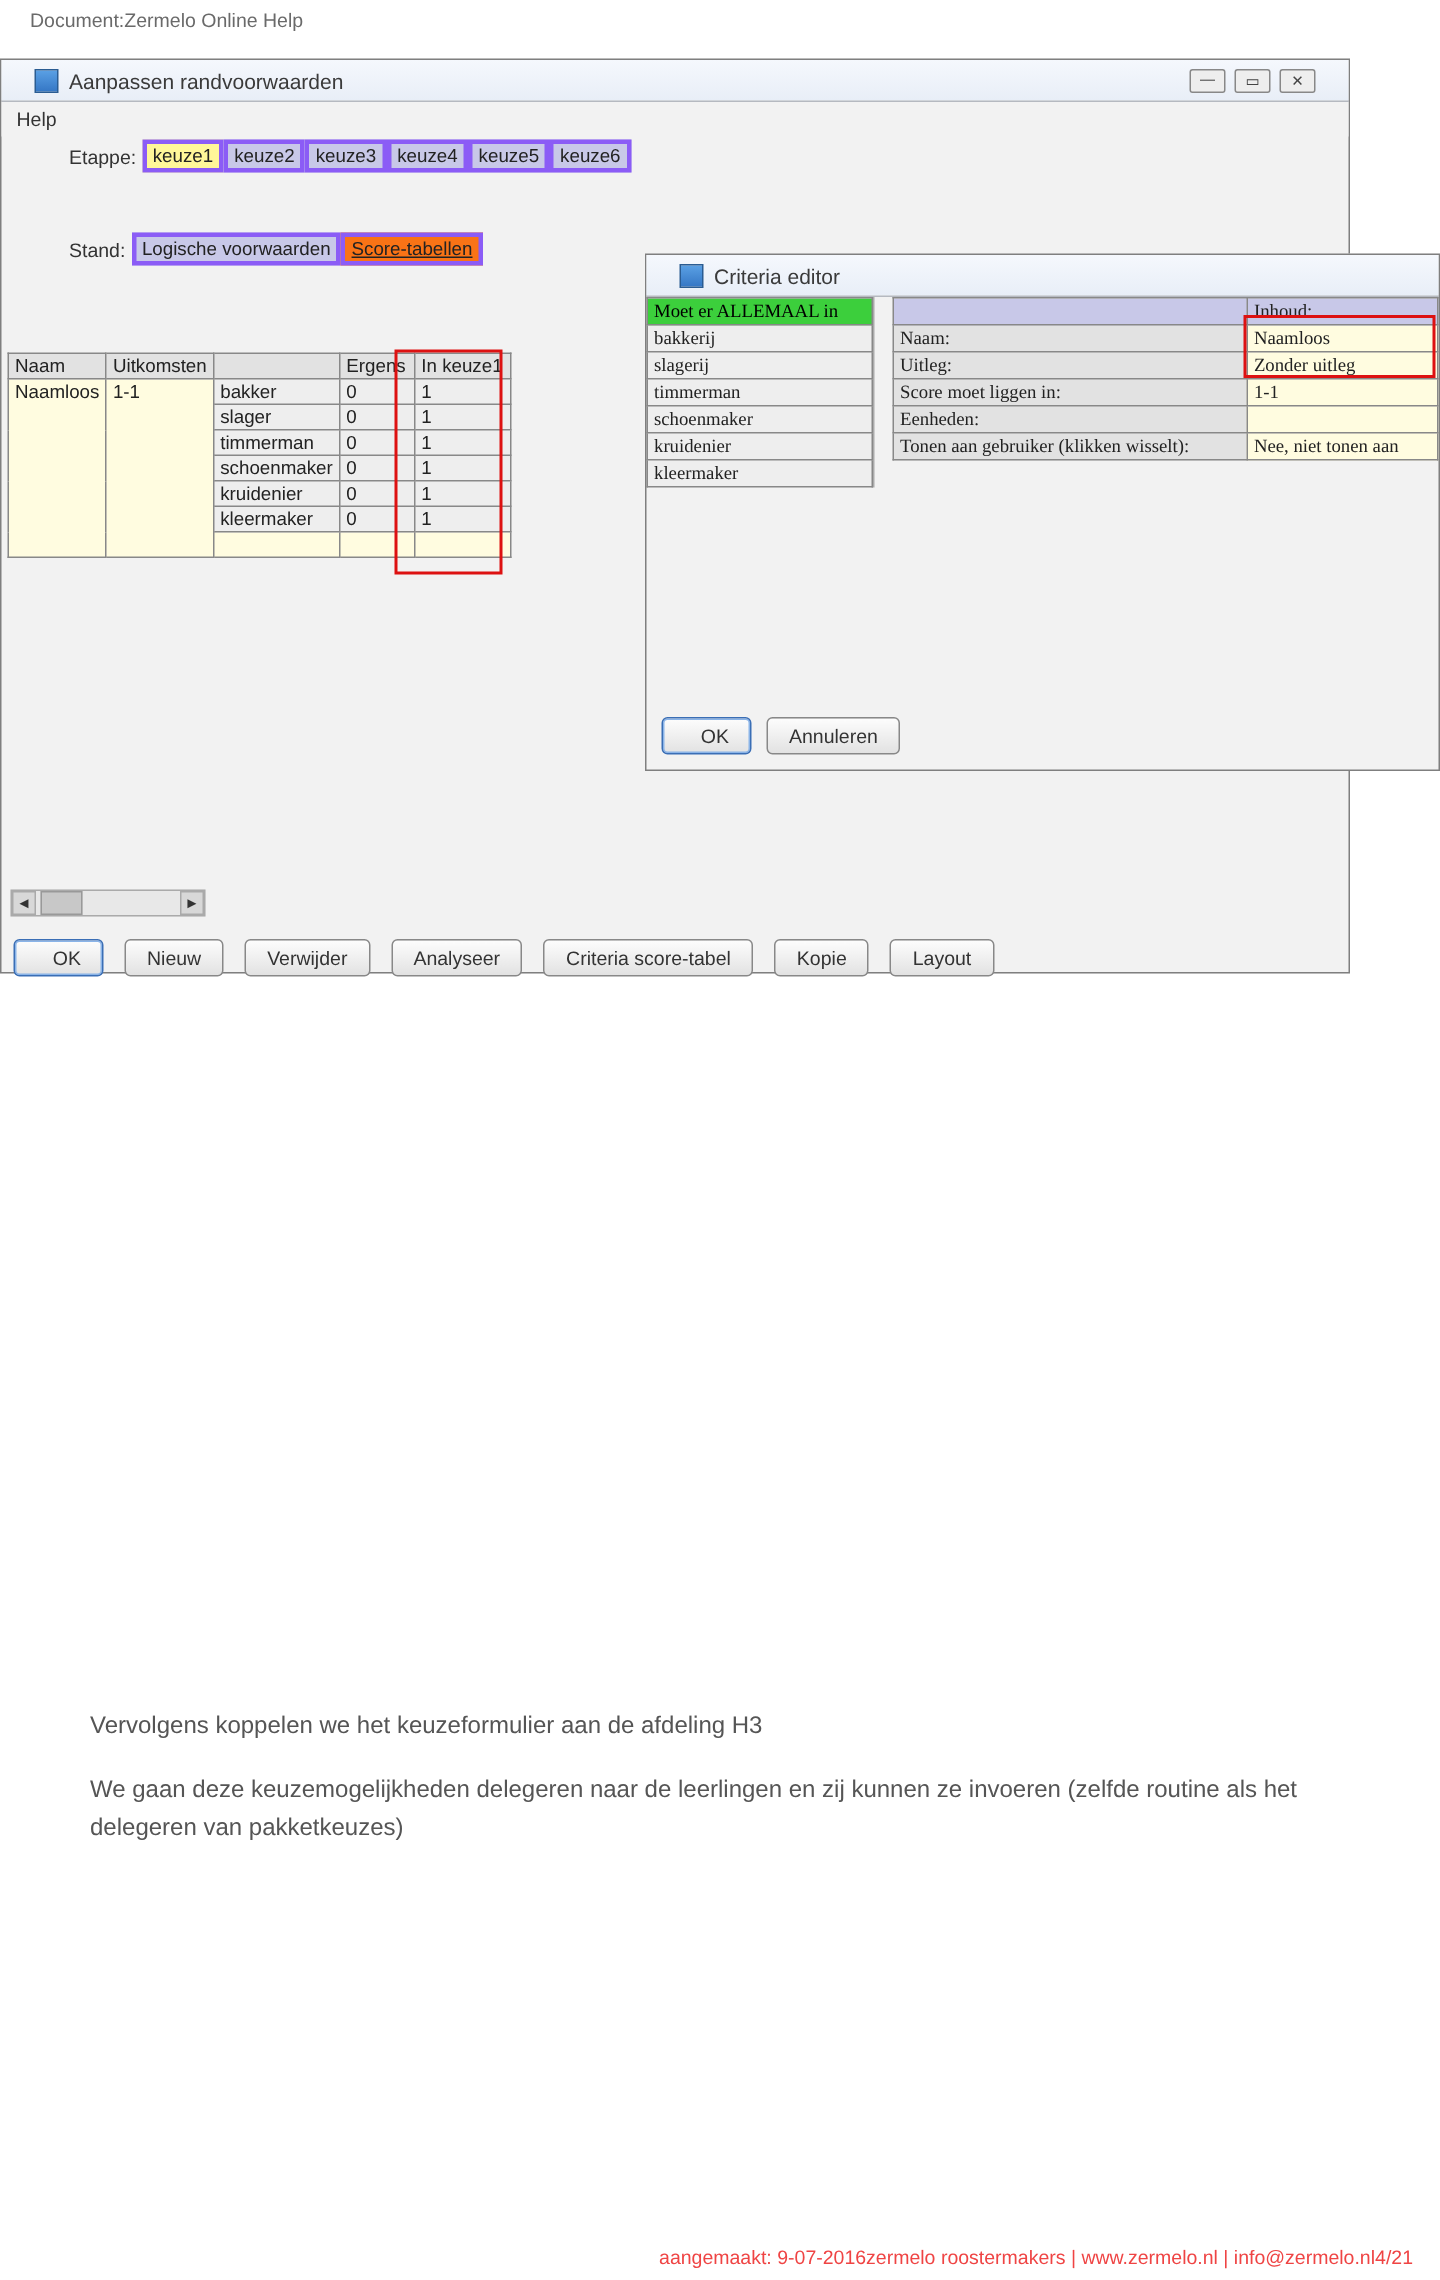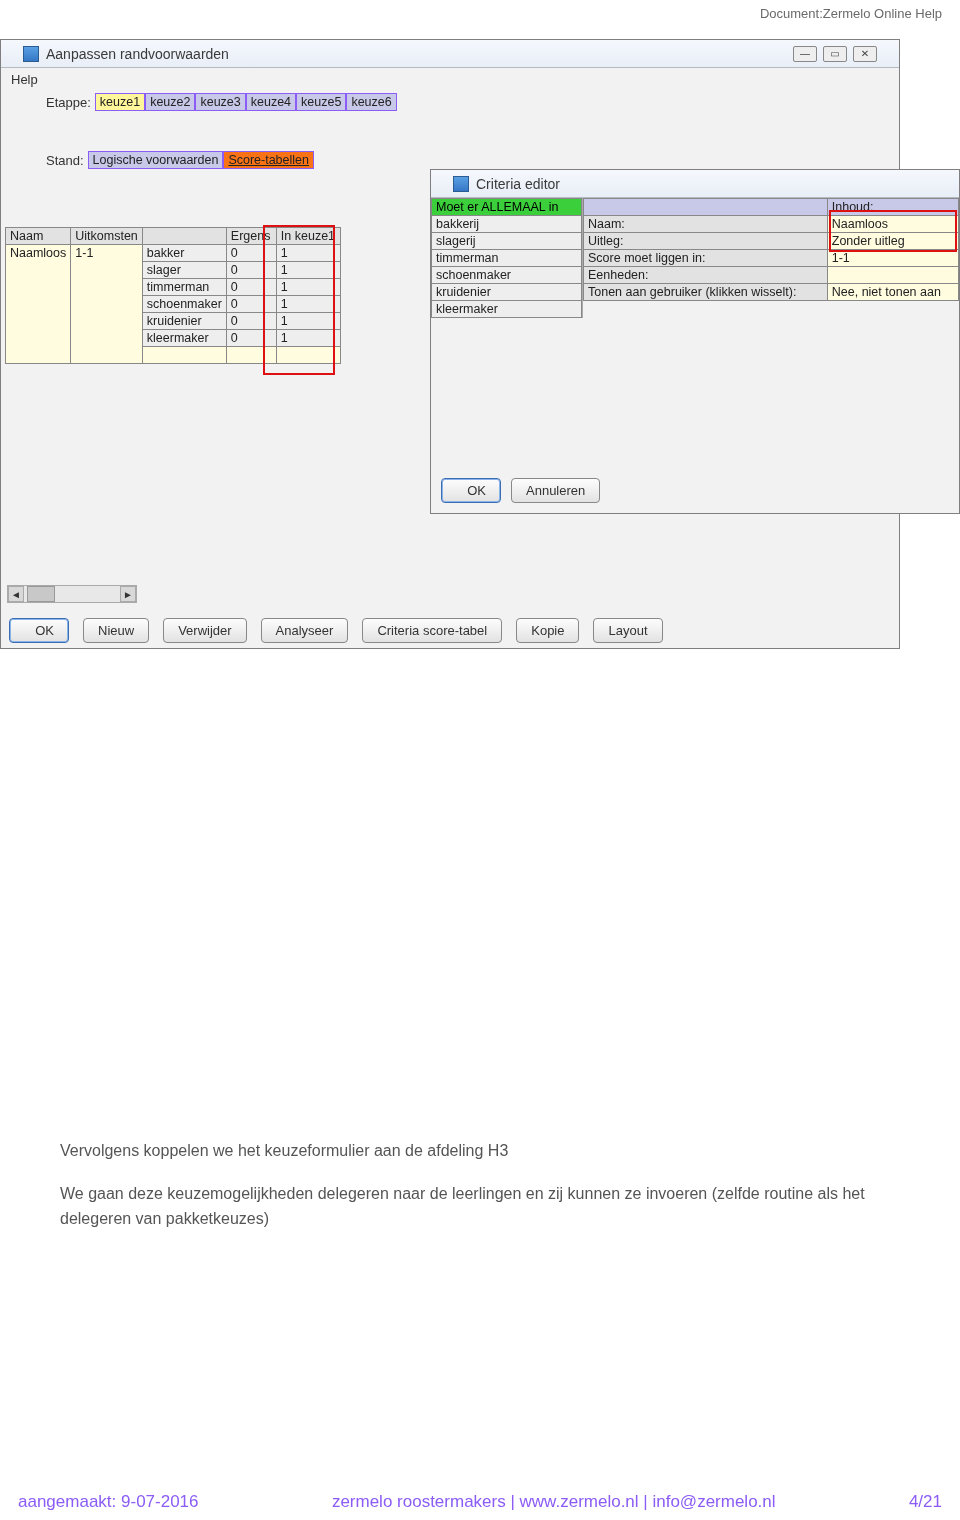--- a/index.html
+++ b/index.html
@@ -6,21 +6,21 @@
   body {
     font-family: Arial, Helvetica, sans-serif;
     background: #ffffff;
     width: 960px;
     height: 1520px;
     position: relative;
     color: #555;
   }
   .page-header {
     display: flex;
-    justify-content: flex-end;
+    justify-content: flex-start;
     padding: 6px 18px 6px 20px;
     font-size: 13px;
     color: #6a6a6a;
   }
   .screenshot-area {
     position: relative;
     margin: 12px 0 0 0;
     height: 700px;
   }
   
@@ -44,21 +44,21 @@
     padding: 0 22px;
     font-size: 14px;
     color: #3a3a3a;
   }
   .titlebar .ticon { width:16px; height:16px; display:inline-block; margin-right:7px; background: linear-gradient(#5aa0e4,#3577c5); border:1px solid #2a5c92;}
   .win-controls { margin-left:auto; display:flex; gap:6px;}
   .wc { width:24px; height:16px; border:1px solid #888; background:#eee; display:flex; align-items:center; justify-content:center; font-size:10px; color:#444; border-radius:2px;}
   .menubar { padding:4px 10px; font-size:13px; color:#333; background:#f2f2f2; }
   .formrow { display:flex; align-items:center; padding:2px 8px; font-size:13px; }
   .formrow .lbl { margin-right:4px; color:#333;margin-left:37px;}
-  .tabbtn { border:1px solid #8b5cf6; padding:1px 4px; font-size:12.5px; background:#c8c8e8; color:#222;}
+  .tabbtn { border:3px solid #8b5cf6; padding:1px 4px; font-size:12.5px; background:#c8c8e8; color:#222;}
   .tabbtn.sel { background:#fff799; }
   .tabbtn.plain { background:#f97316;text-decoration:underline; }
 
   .main-content { position:relative; height:480px;}
   .left-table-area { position:absolute; left:4px; top:56px; }
   table.grid { border-collapse:collapse; font-size:12.5px; color:#222;}
   table.grid td, table.grid th {
     border:1px solid #888; padding:1px 4px; background:#eee; font-weight:normal; text-align:left;
   }
   table.grid th { background:#e2e2e2; }
@@ -78,42 +78,42 @@
     border:1px solid #888; background:linear-gradient(#fdfdfd,#e2e2e2);
     border-radius:4px; font-size:13px; color:#333; padding:4px 14px; min-width:60px; text-align:center;
   }
   .btn.def { border:1px solid #3a6eb5; box-shadow:0 0 0 1px #8ab4e8 inset;text-align:right;}
 
   
   .win-ce {
     left: 430px; top: 130px; width: 530px; height: 345px;
     z-index:5;
   }
-  .ce-body { display:flex; gap:0; font-size:13px; }
+  .ce-body { display:flex; gap:12px; font-size:13px;font-family:Liberation Serif, serif; }
   .ce-left { border-right:1px solid #aaa; }
   .ce-left table.grid th.greencell { background:#3ccf3c; color:#000; }
   .ce-right { flex:1;}
   .ce-right table.grid { width:100%; }
   .ce-right table.grid td:first-child { background:#e2e2e2; width:65%;}
   .ce-right table.grid tr.hdr td { background:#c8c8e8; }
   .ce-right table.grid td.ysel { background:#fffce0; }
   .ce-buttons { position:absolute; bottom:10px; left:10px; display:flex; gap:10px;}
 
   .body-text {
     padding: 40px 36px 0 60px;
     font-size: 16px;
     color: #555;
     line-height:1.55;
   }
   .body-text p { margin-bottom: 18px; }
 
   .page-footer {
     position:absolute; bottom:8px; left:0; width:100%;
-    display:flex; justify-content:space-between;
-    padding: 0 18px; font-size:17px; color:#8b5cf6;
+    display:flex; justify-content:flex-end;
+    padding: 0 18px; font-size:13px; color:#ef4444;
   }
 </style>
 </head>
 <body>
 
 <div class="page-header">
   <span>Document:</span>
   <span>Zermelo Online Help</span>
 </div>
 

